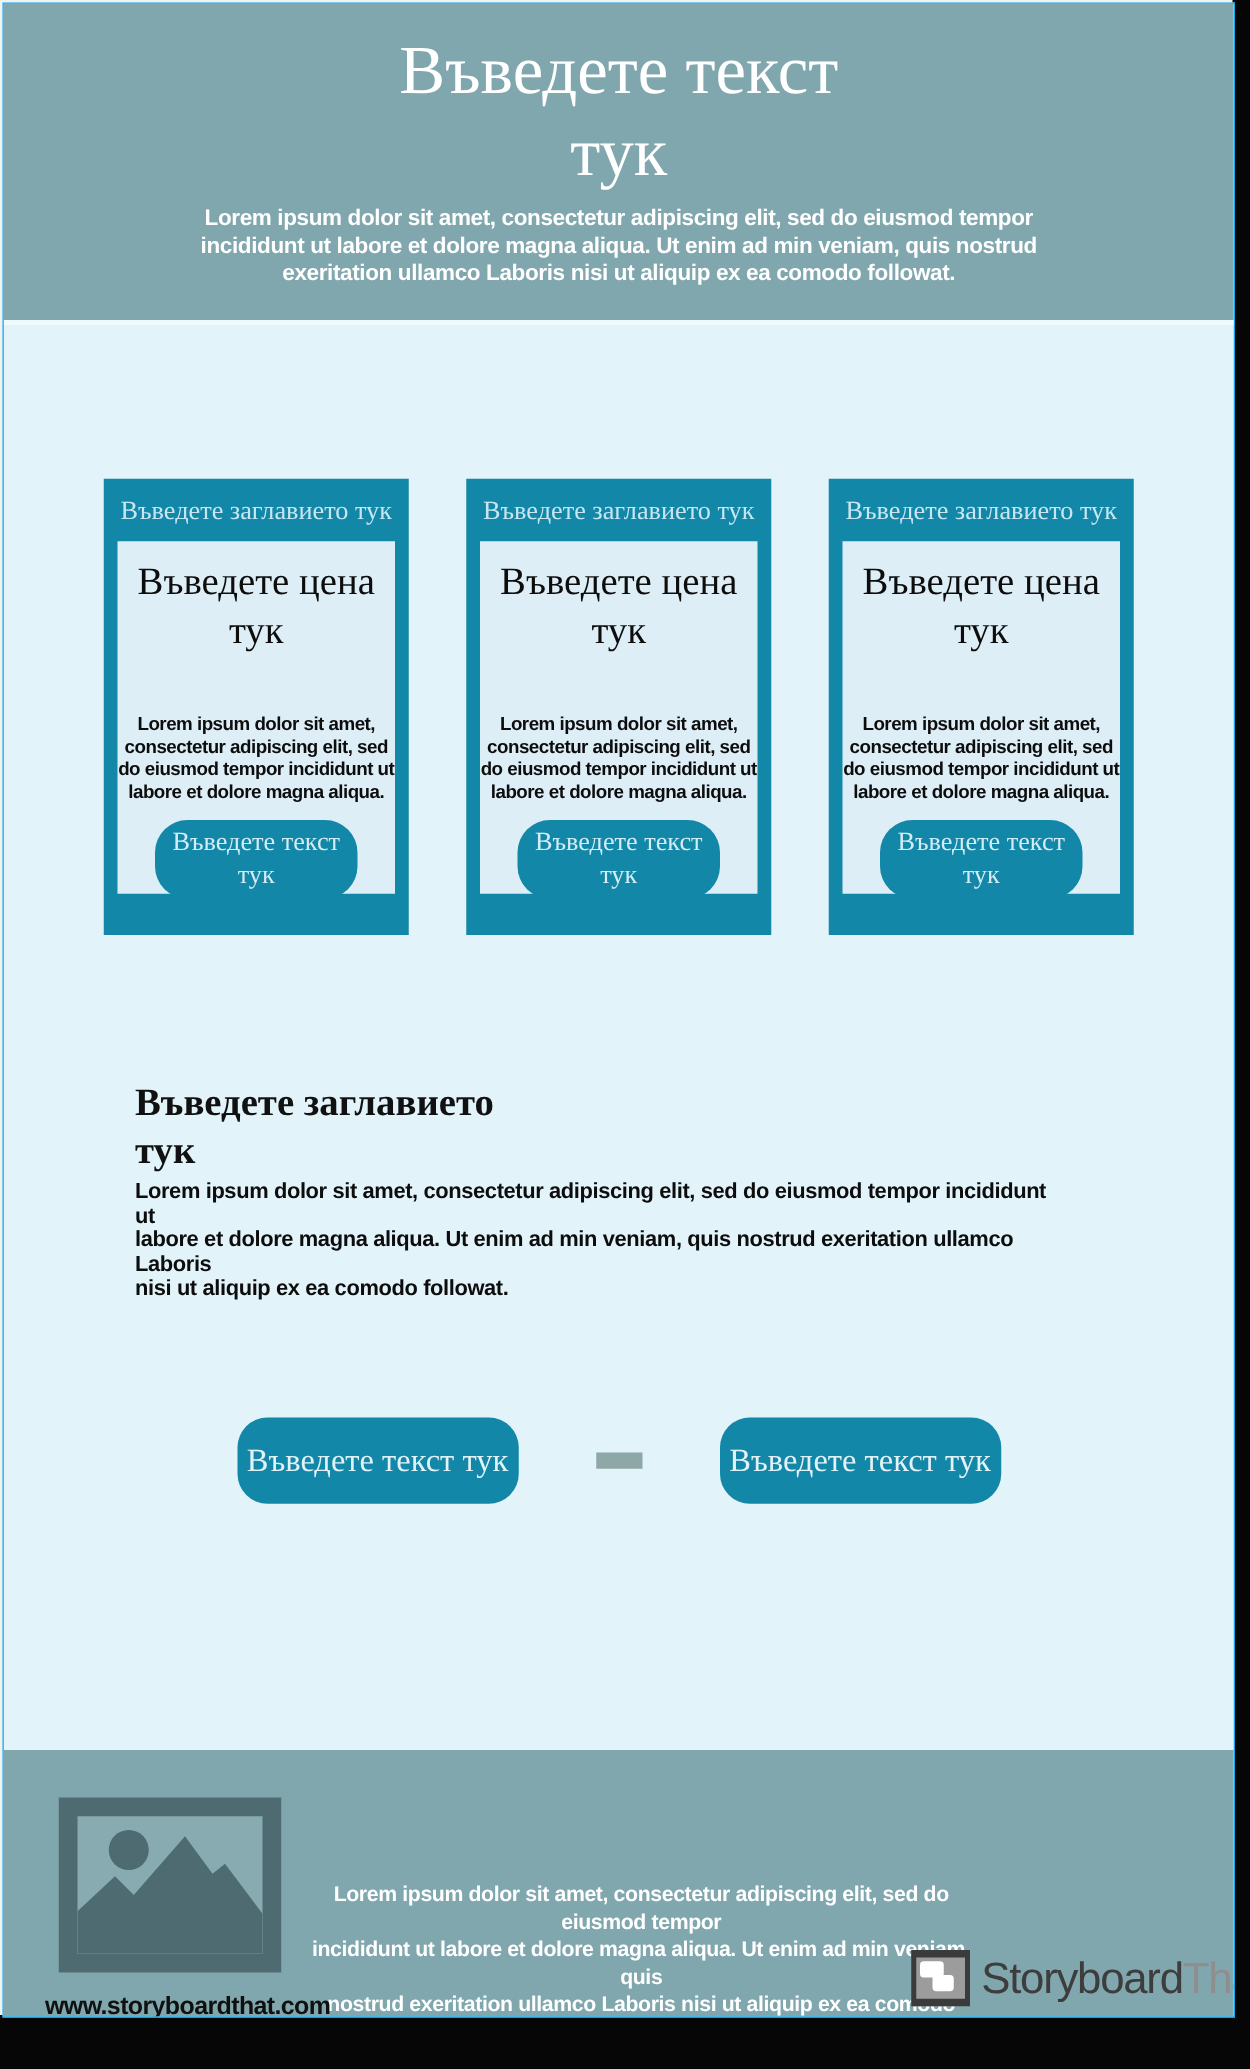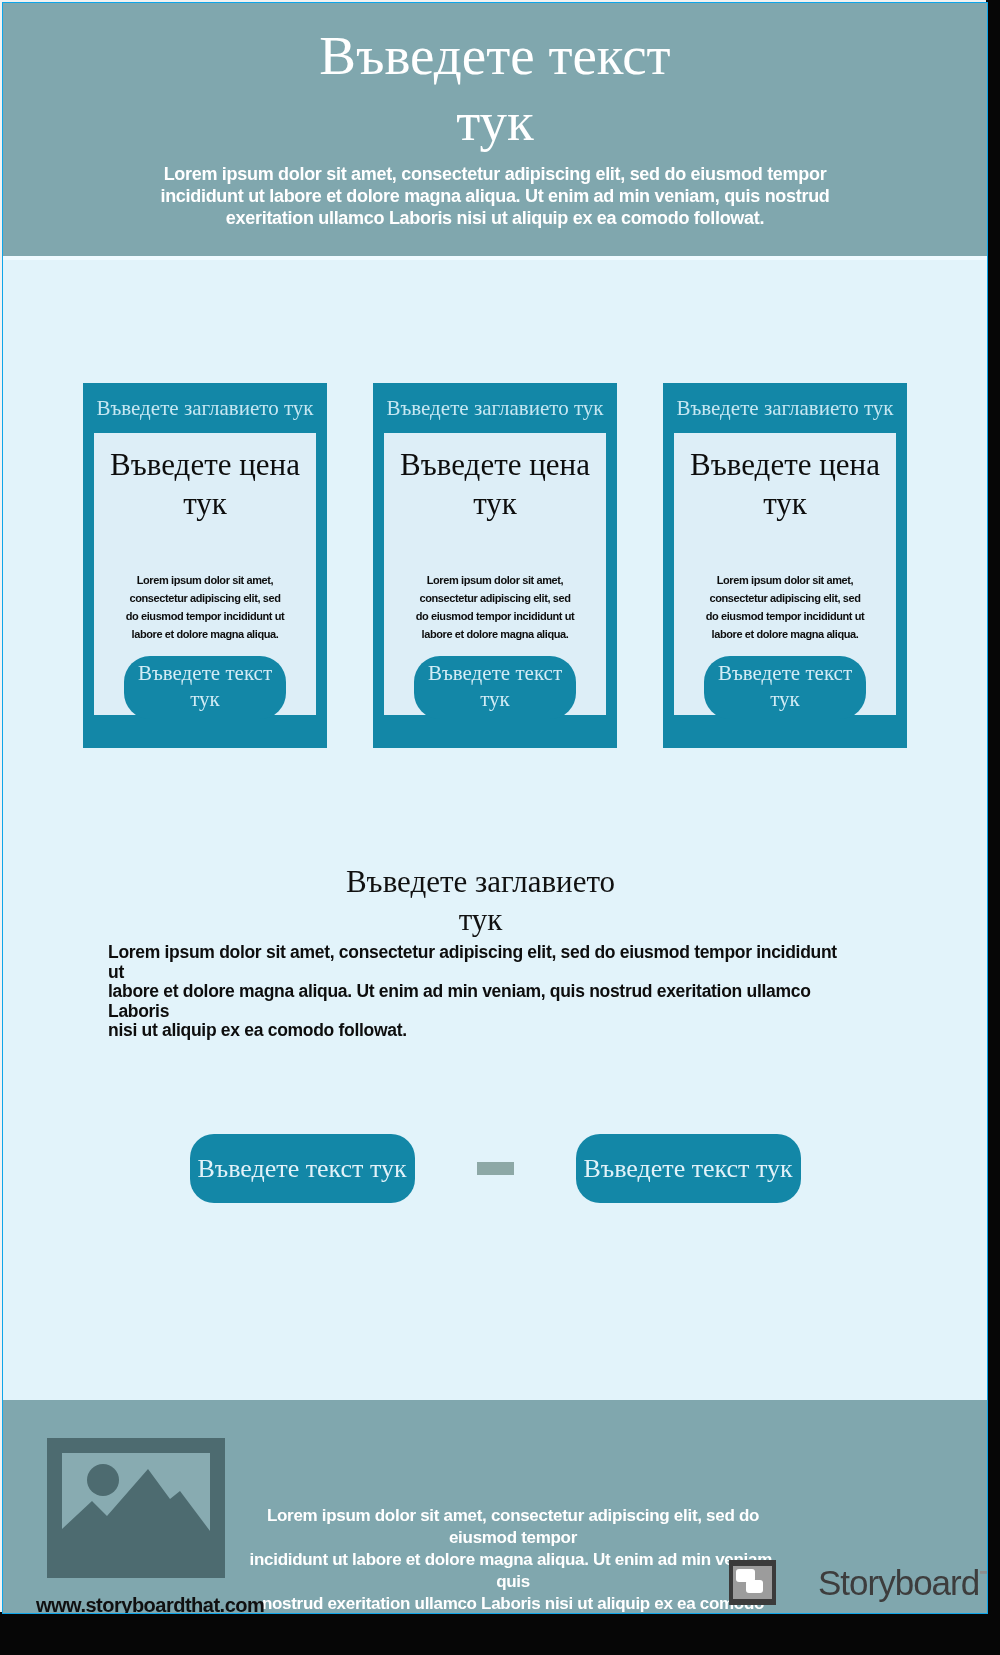--- a/index.html
+++ b/index.html
@@ -49,36 +49,36 @@
     margin:0 11px 11px;height:282px;background:#ddeef7;
     display:flex;flex-direction:column;align-items:center;
   }
   .card-price{
     margin-top:12px;text-align:center;
     font-family:"Liberation Serif",serif;font-size:31px;line-height:39px;
     color:#0d0d0d;white-space:pre-line;
   }
   .card-lorem{
     margin-top:48px;text-align:center;
-    font-size:11px;line-height:18px;font-weight:bold;letter-spacing:-0.4px;
+    font-size:15px;line-height:18px;font-weight:bold;letter-spacing:-0.4px;
     color:#0d0d0d;white-space:pre-line;
   }
   .card-btn{
     margin-top:13px;width:162px;border:none;cursor:pointer;
     padding:4px 0 7px;border-radius:26px;background:#1387a7;
     font-family:"Liberation Serif",serif;font-size:21px;line-height:26px;
     color:#d3ecf5;text-align:center;white-space:pre-line;
   }
   
   .mid{
     position:absolute;left:105px;top:860px;width:745px;
   }
   .mid-heading{
-    margin:0;font-family:"Liberation Serif",serif;font-weight:normal;
-    font-size:31px;line-height:38px;color:#111;white-space:pre-line;text-align:center;
+    margin:0;font-family:"Liberation Serif",serif;font-weight:bold;
+    font-size:31px;line-height:38px;color:#111;white-space:pre-line;
   }
   .mid-par{
     margin:4px 0 0;font-size:17.5px;line-height:19.5px;font-weight:bold;
     letter-spacing:-0.3px;color:#0d0d0d;white-space:pre-line;
   }
   
   .btn-row{
     position:absolute;left:0;top:1131px;width:100%;
     display:flex;justify-content:center;align-items:center;gap:62px;
   }
@@ -123,21 +123,21 @@
     position:absolute;left:3px;top:3px;width:19px;height:13px;
     background:#ffffff;border-radius:3px;
   }
   .bubble2{
     position:absolute;left:13px;top:14px;width:17px;height:13px;
     background:#ffffff;border-radius:3px;
   }
   .logo-text{
     font-size:35px;letter-spacing:-1px;white-space:nowrap;
   }
-  .logo-text .p1{color:#3d3d3d;margin-left:33px;}
+  .logo-text .p1{color:#3d3d3d;}
   .logo-text .p2{color:#8e8e8e;}
 </style>
 </head>
 <body>
 
 <div class="page">
 
   <div class="hero">
     <h1 class="hero-title">Въведете текст
 тук</h1>

